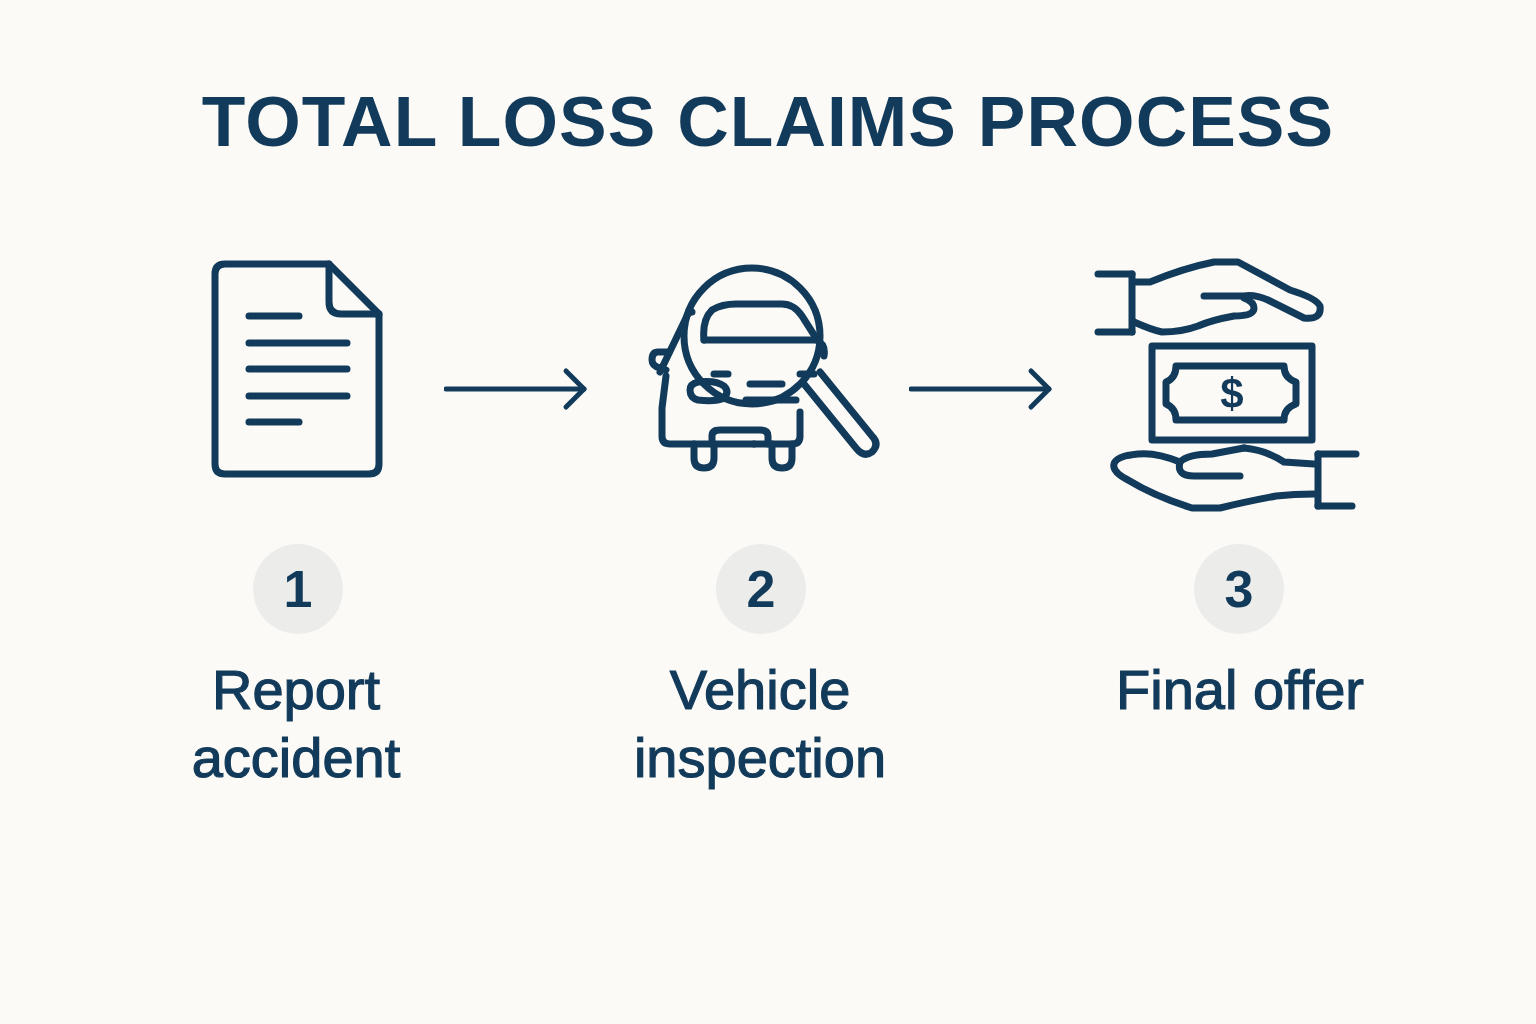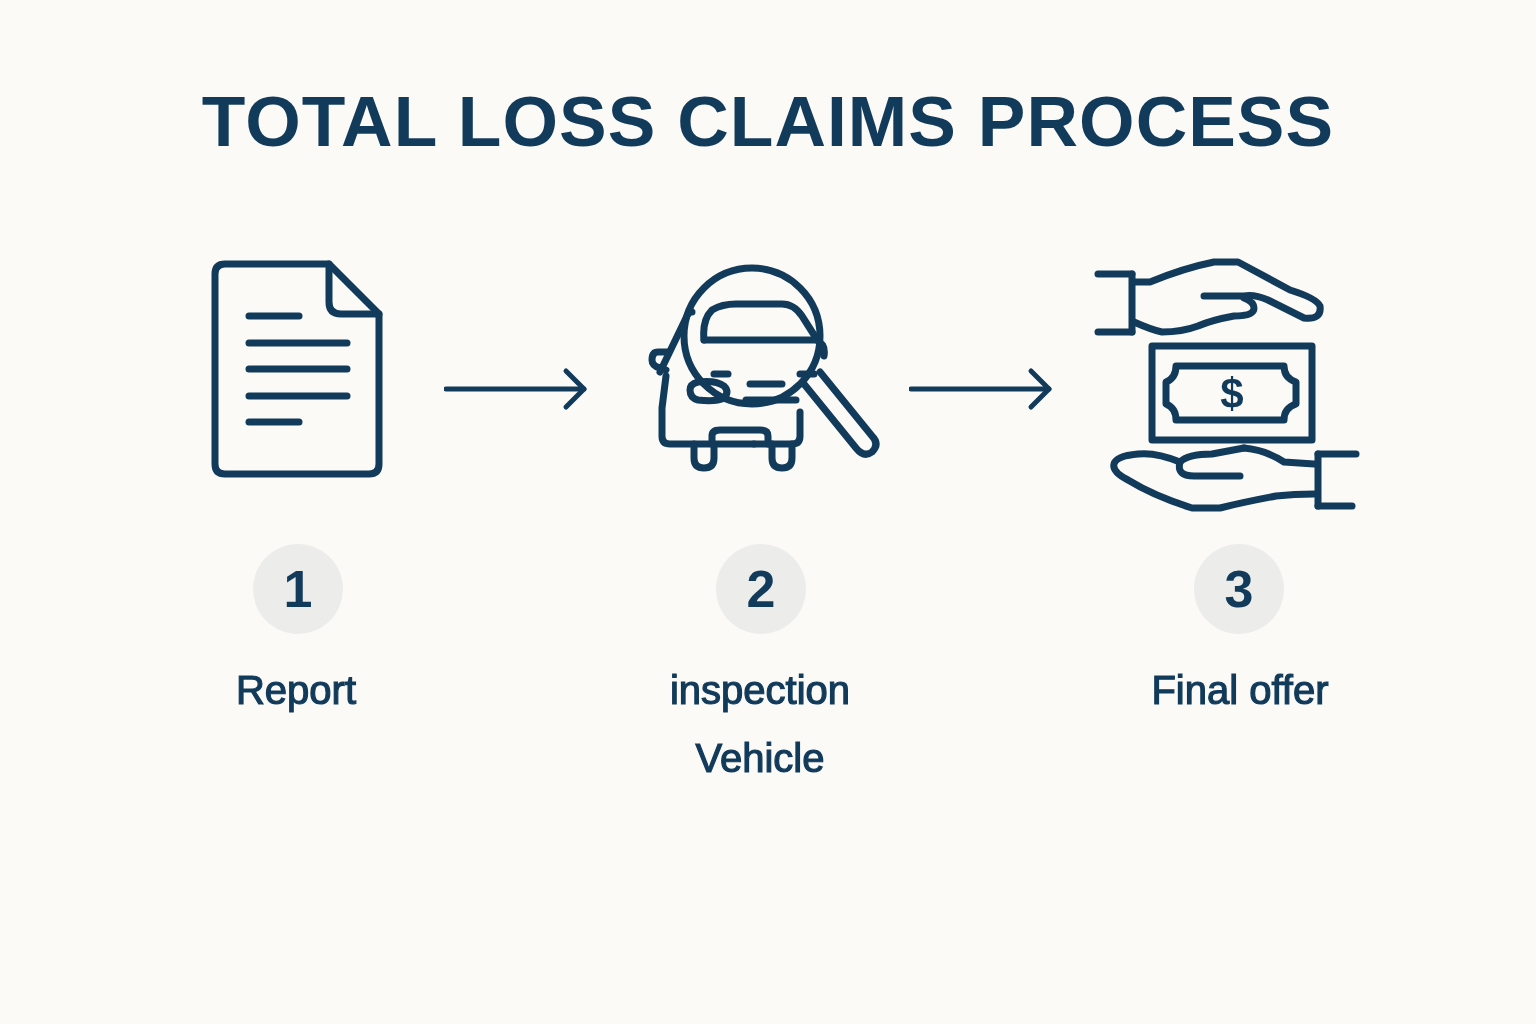--- a/index.html
+++ b/index.html
@@ -64,21 +64,21 @@
       font-size: 52px;
       line-height: 90px;
       text-align: center;
     }
     .step-label {
       position: absolute;
       width: 420px;
       text-align: center;
       font-family: "Liberation Sans", sans-serif;
       font-weight: 400;
-      font-size: 40px;
+      font-size: 56px;
       line-height: 68px;
       color: #123a5a;
       -webkit-text-stroke: 1.2px #123a5a;
     }
     .step-label span {
       display: block;
     }
   </style>
 </head>
 <body>
@@ -157,20 +157,21 @@
     <line x1="224" y1="248" x2="258" y2="248"></line>
   </svg>
 </div>
 
 <div class="step-num" style="left:253px; top:544px;">1</div>
 <div class="step-num" style="left:716px; top:544px;">2</div>
 <div class="step-num" style="left:1194px; top:544px;">3</div>
 
 <div class="step-label" style="left:86px; top:656px;">
   <span>Report</span>
+  <span>accident</span>
 </div>
 <div class="step-label" style="left:550px; top:656px;">
+  <span>Vehicle</span>
   <span>inspection</span>
-  <span>Vehicle</span>
 </div>
 <div class="step-label" style="left:1030px; top:656px;">
   <span>Final offer</span>
 </div>
 
 </body></html>

